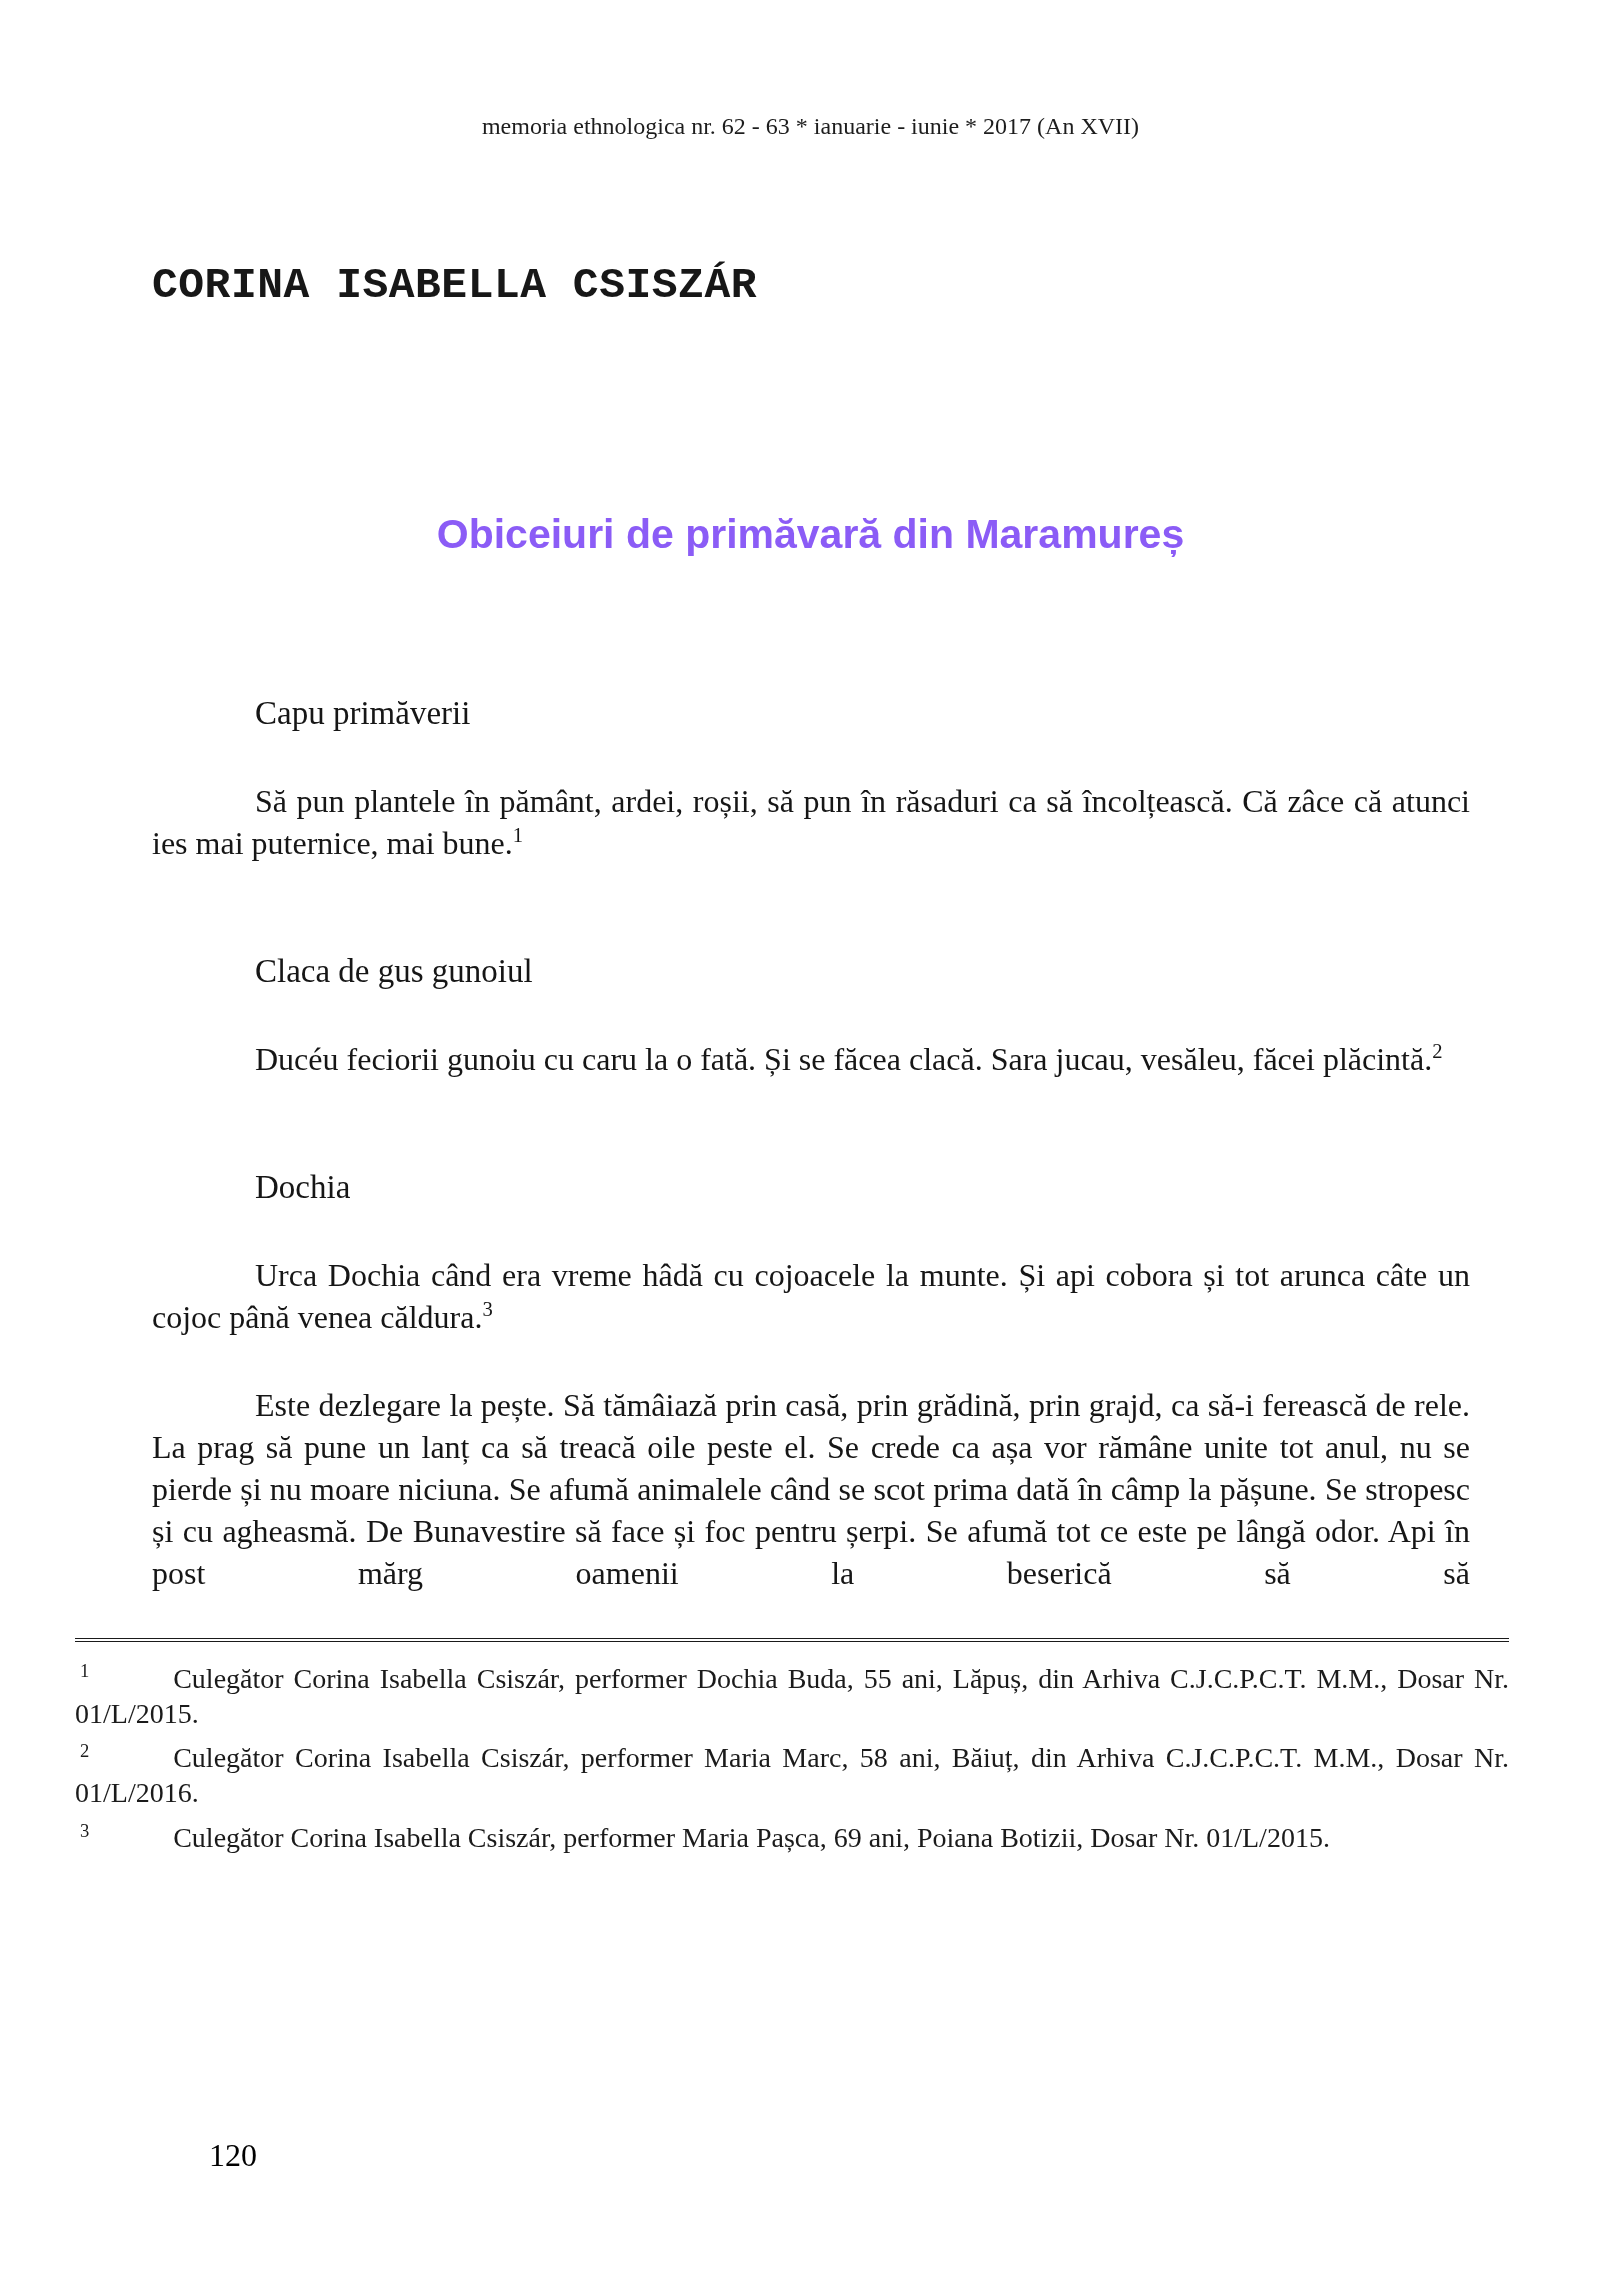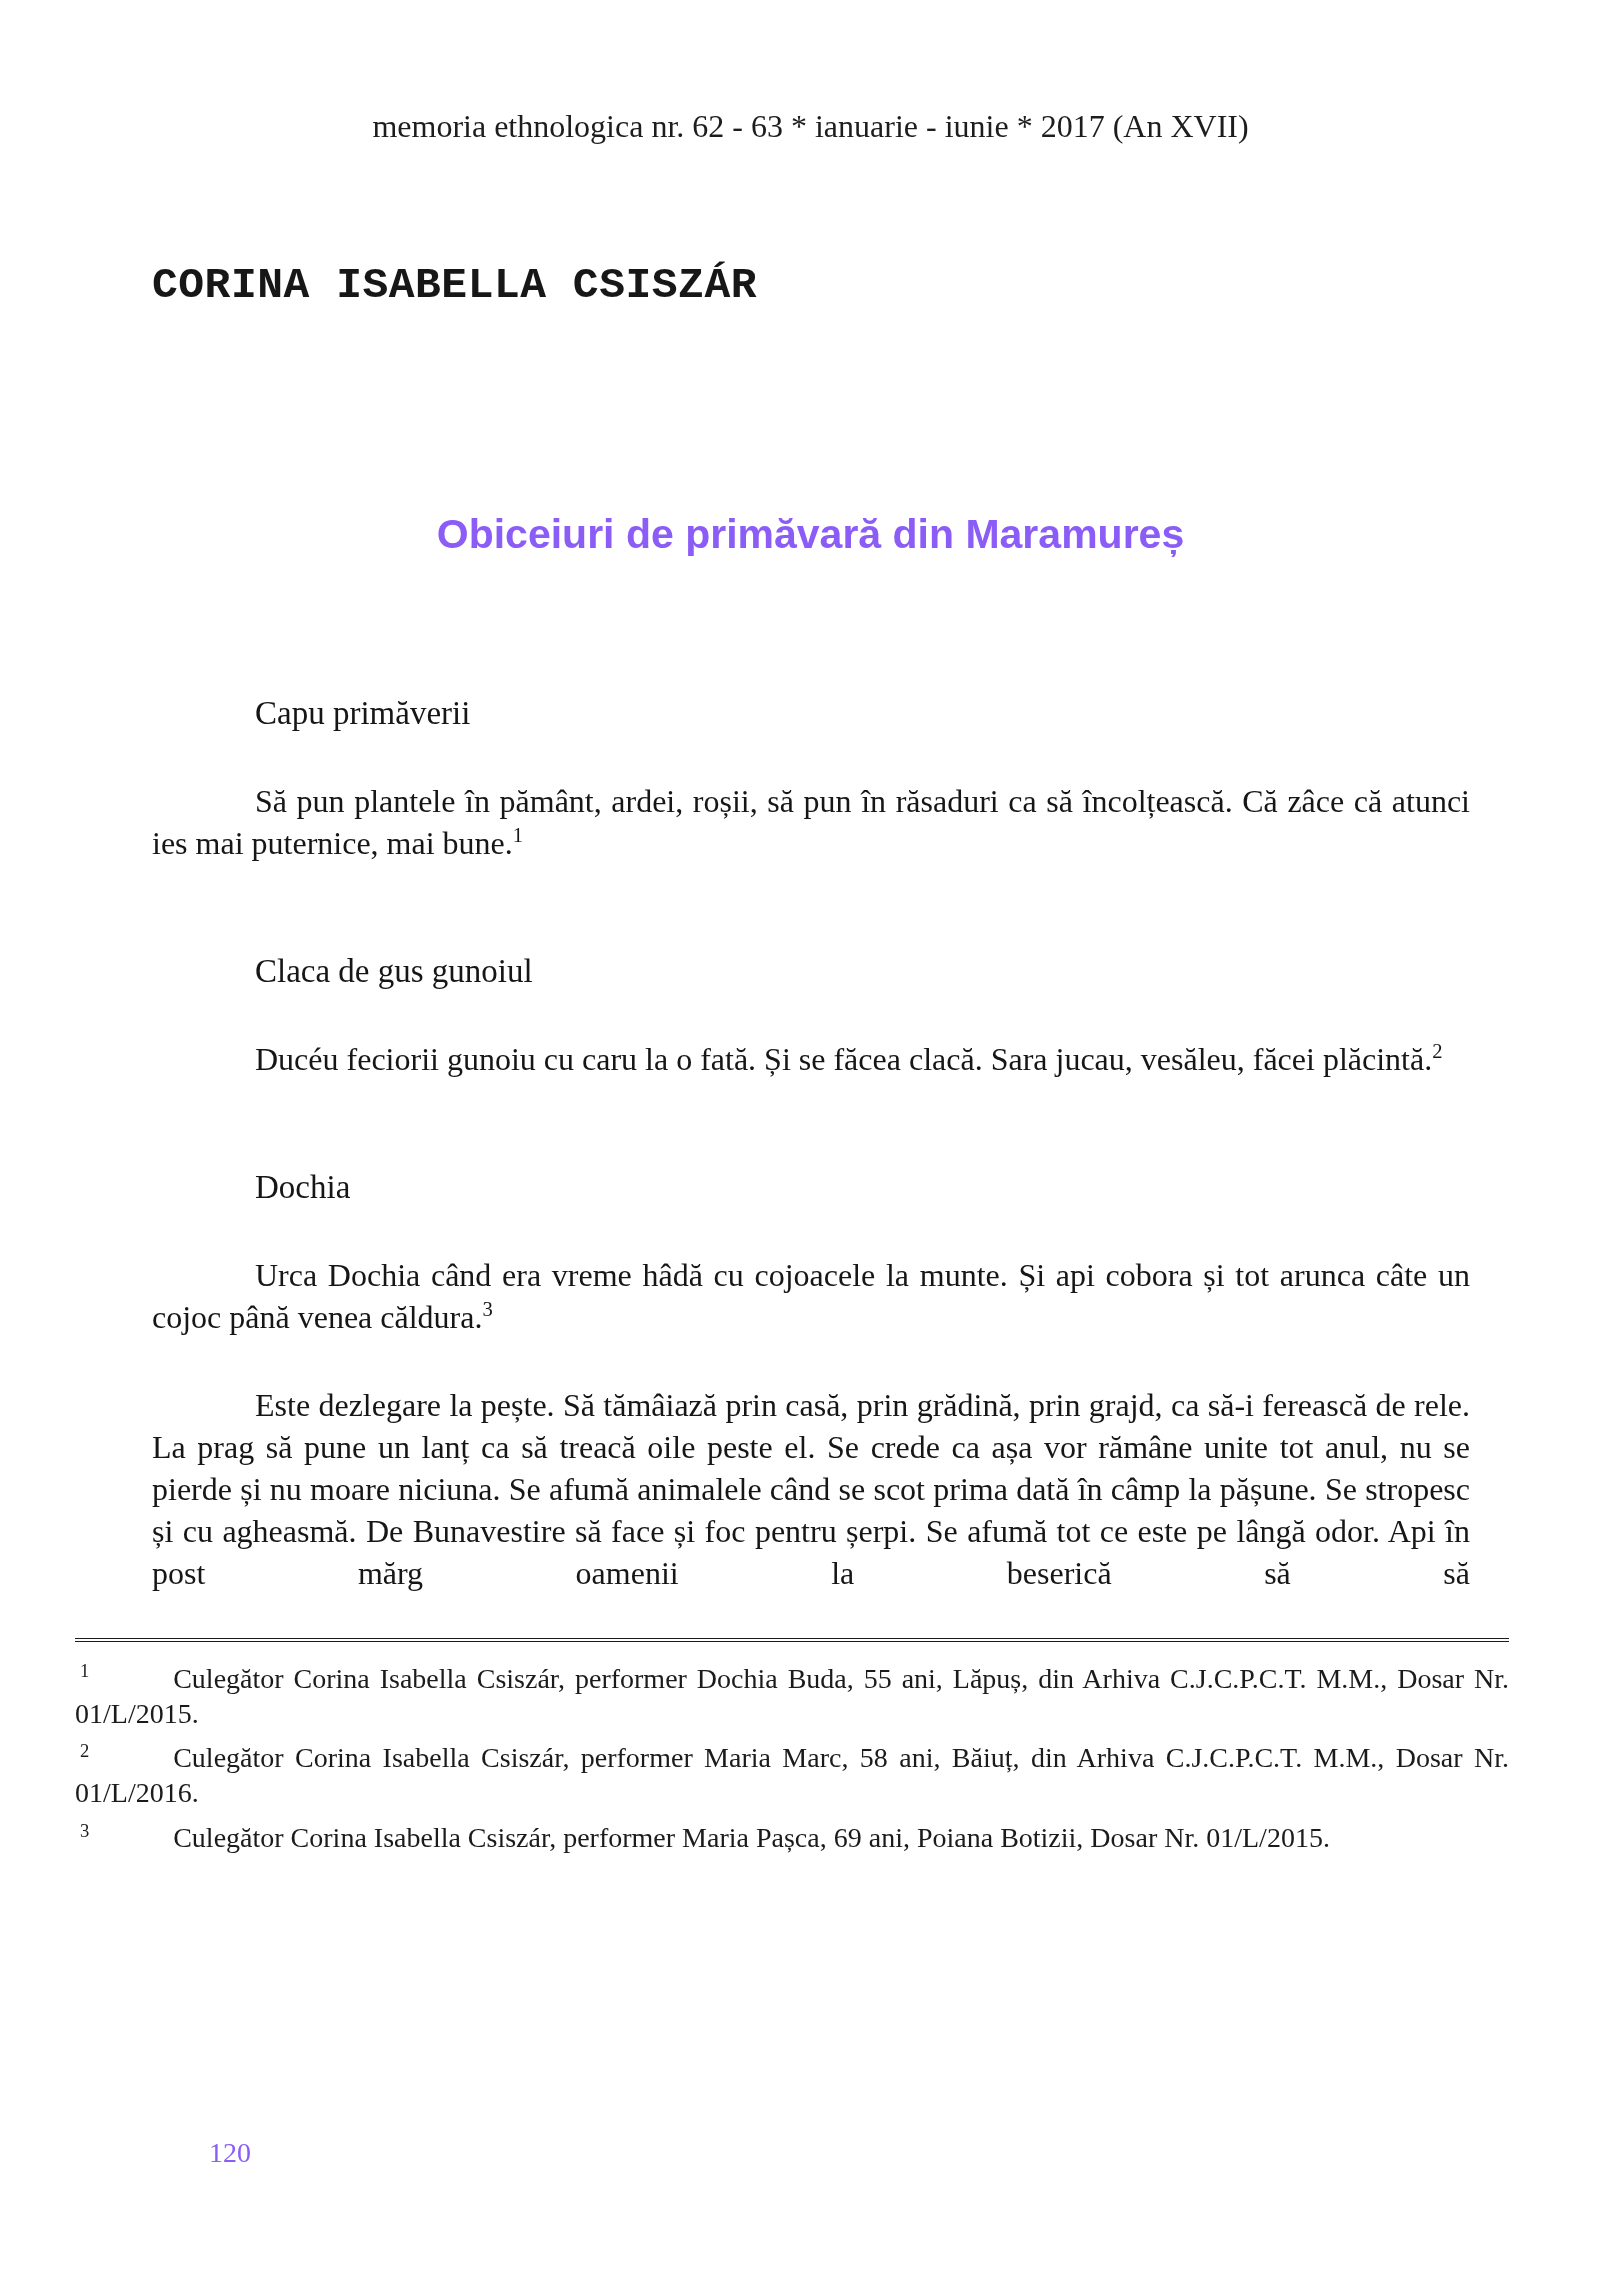--- a/index.html
+++ b/index.html
@@ -9,21 +9,21 @@
     height: 2293px;
     margin: 0 auto;
     background: #ffffff;
     color: #161616;
     overflow: hidden;
     font-family: "Liberation Serif", "DejaVu Serif", serif;
   }
   .journal-header {
     padding-top: 108px;
     text-align: center;
-    font-size: 32px;
+    font-size: 24px;
     line-height: 37px;
     color: #1d1d1d;
   }
   .author-name {
     margin: 116px 0 0 152px;
     font-family: Liberation Mono, monospace;
     font-weight: bold;
     font-size: 43px;
     letter-spacing: 0.5px;
     color: #171717;
@@ -76,22 +76,22 @@
     font-size: 18.6px;
     vertical-align: super;
     line-height: 0;
     padding-left: 4.9px;
     margin-right: 84px;
   }
   .page-number {
     position: absolute;
     left: 209px;
     top: 2137px;
-    font-size: 28px;
-    color: #8b5cf6;
+    font-size: 32px;
+    color: #000000;
   }
 </style>
 </head>
 <body>
 
 <div class="page">
 
   <div class="journal-header">memoria ethnologica nr. 62 - 63 * ianuarie - iunie * 2017 (An XVII)</div>
 
   <div class="author-name">CORINA ISABELLA CSISZÁR</div>

